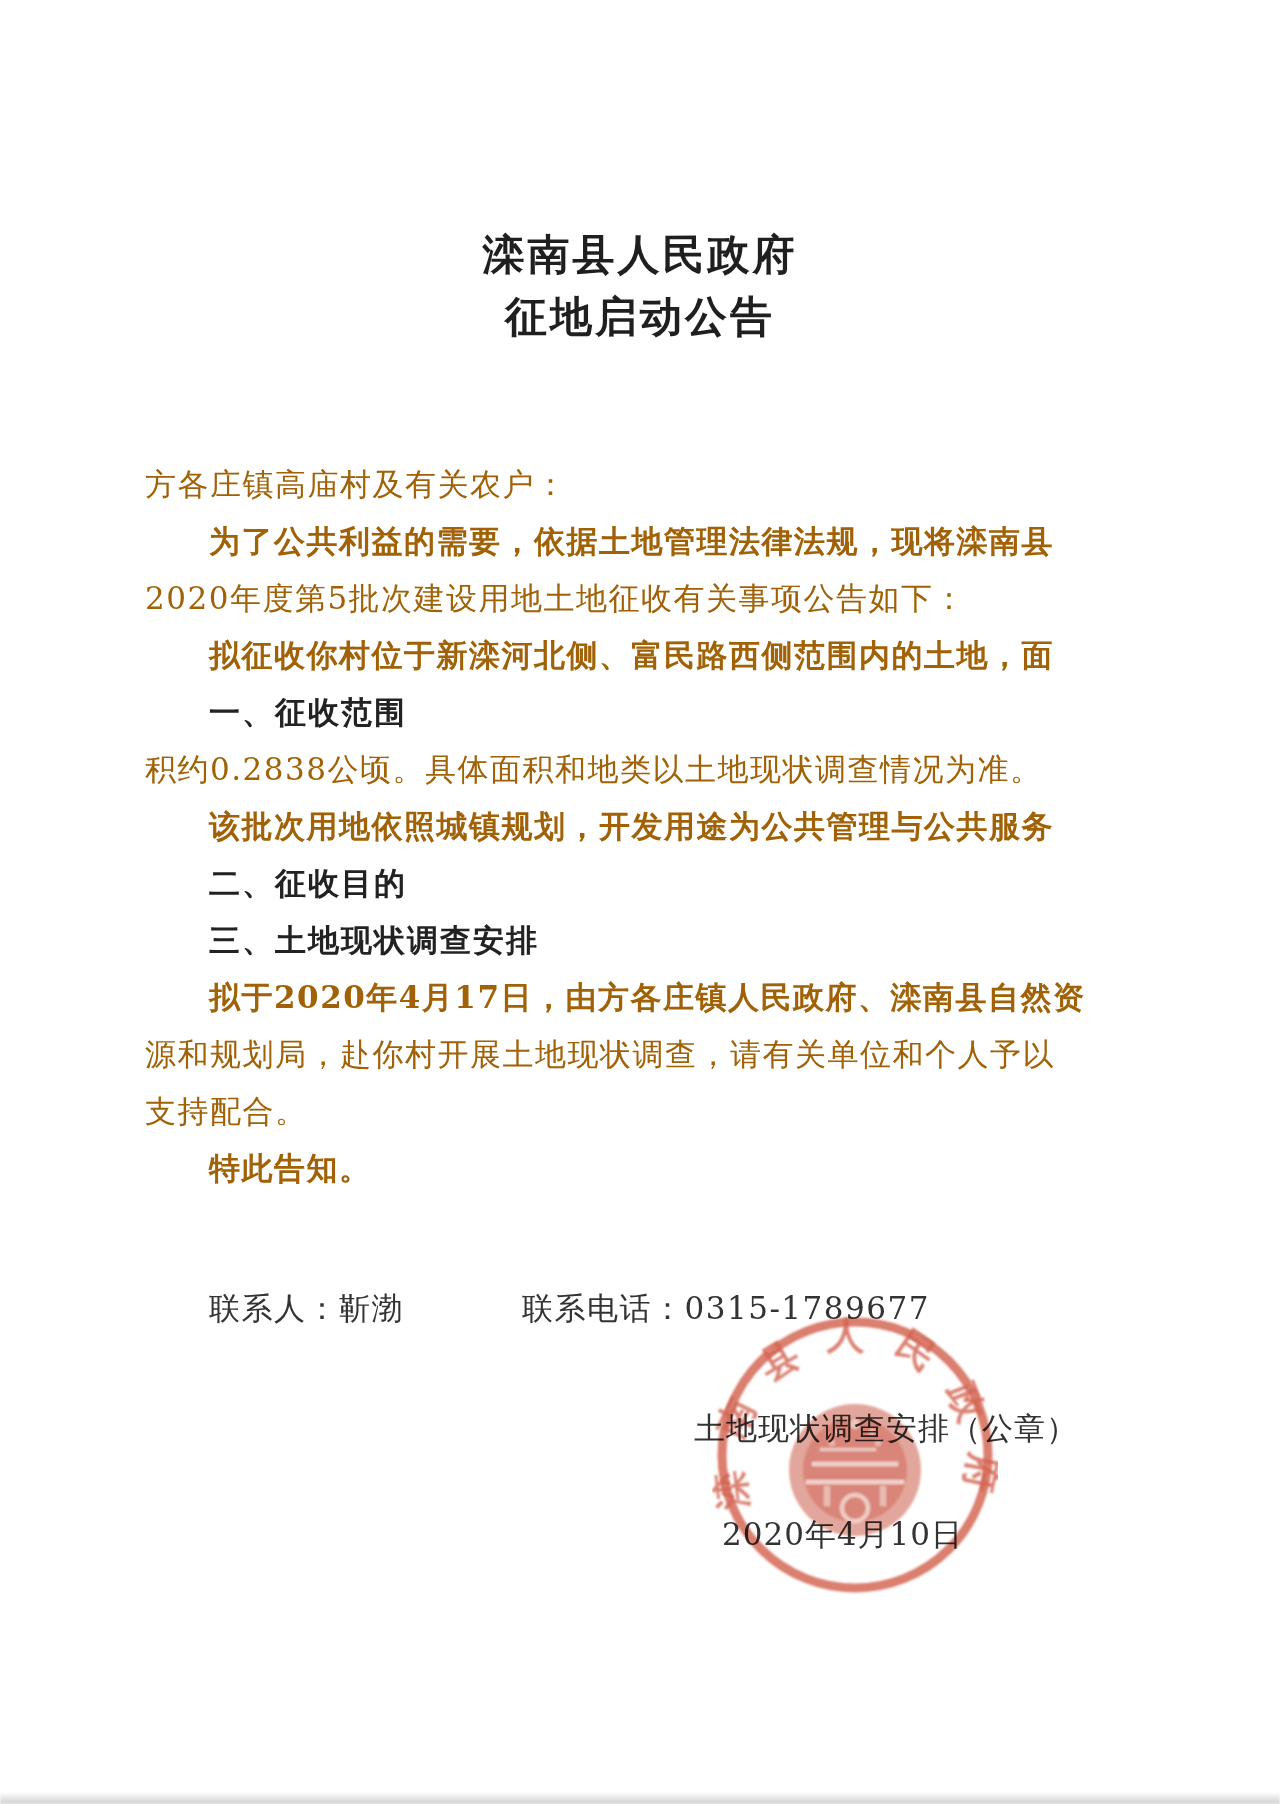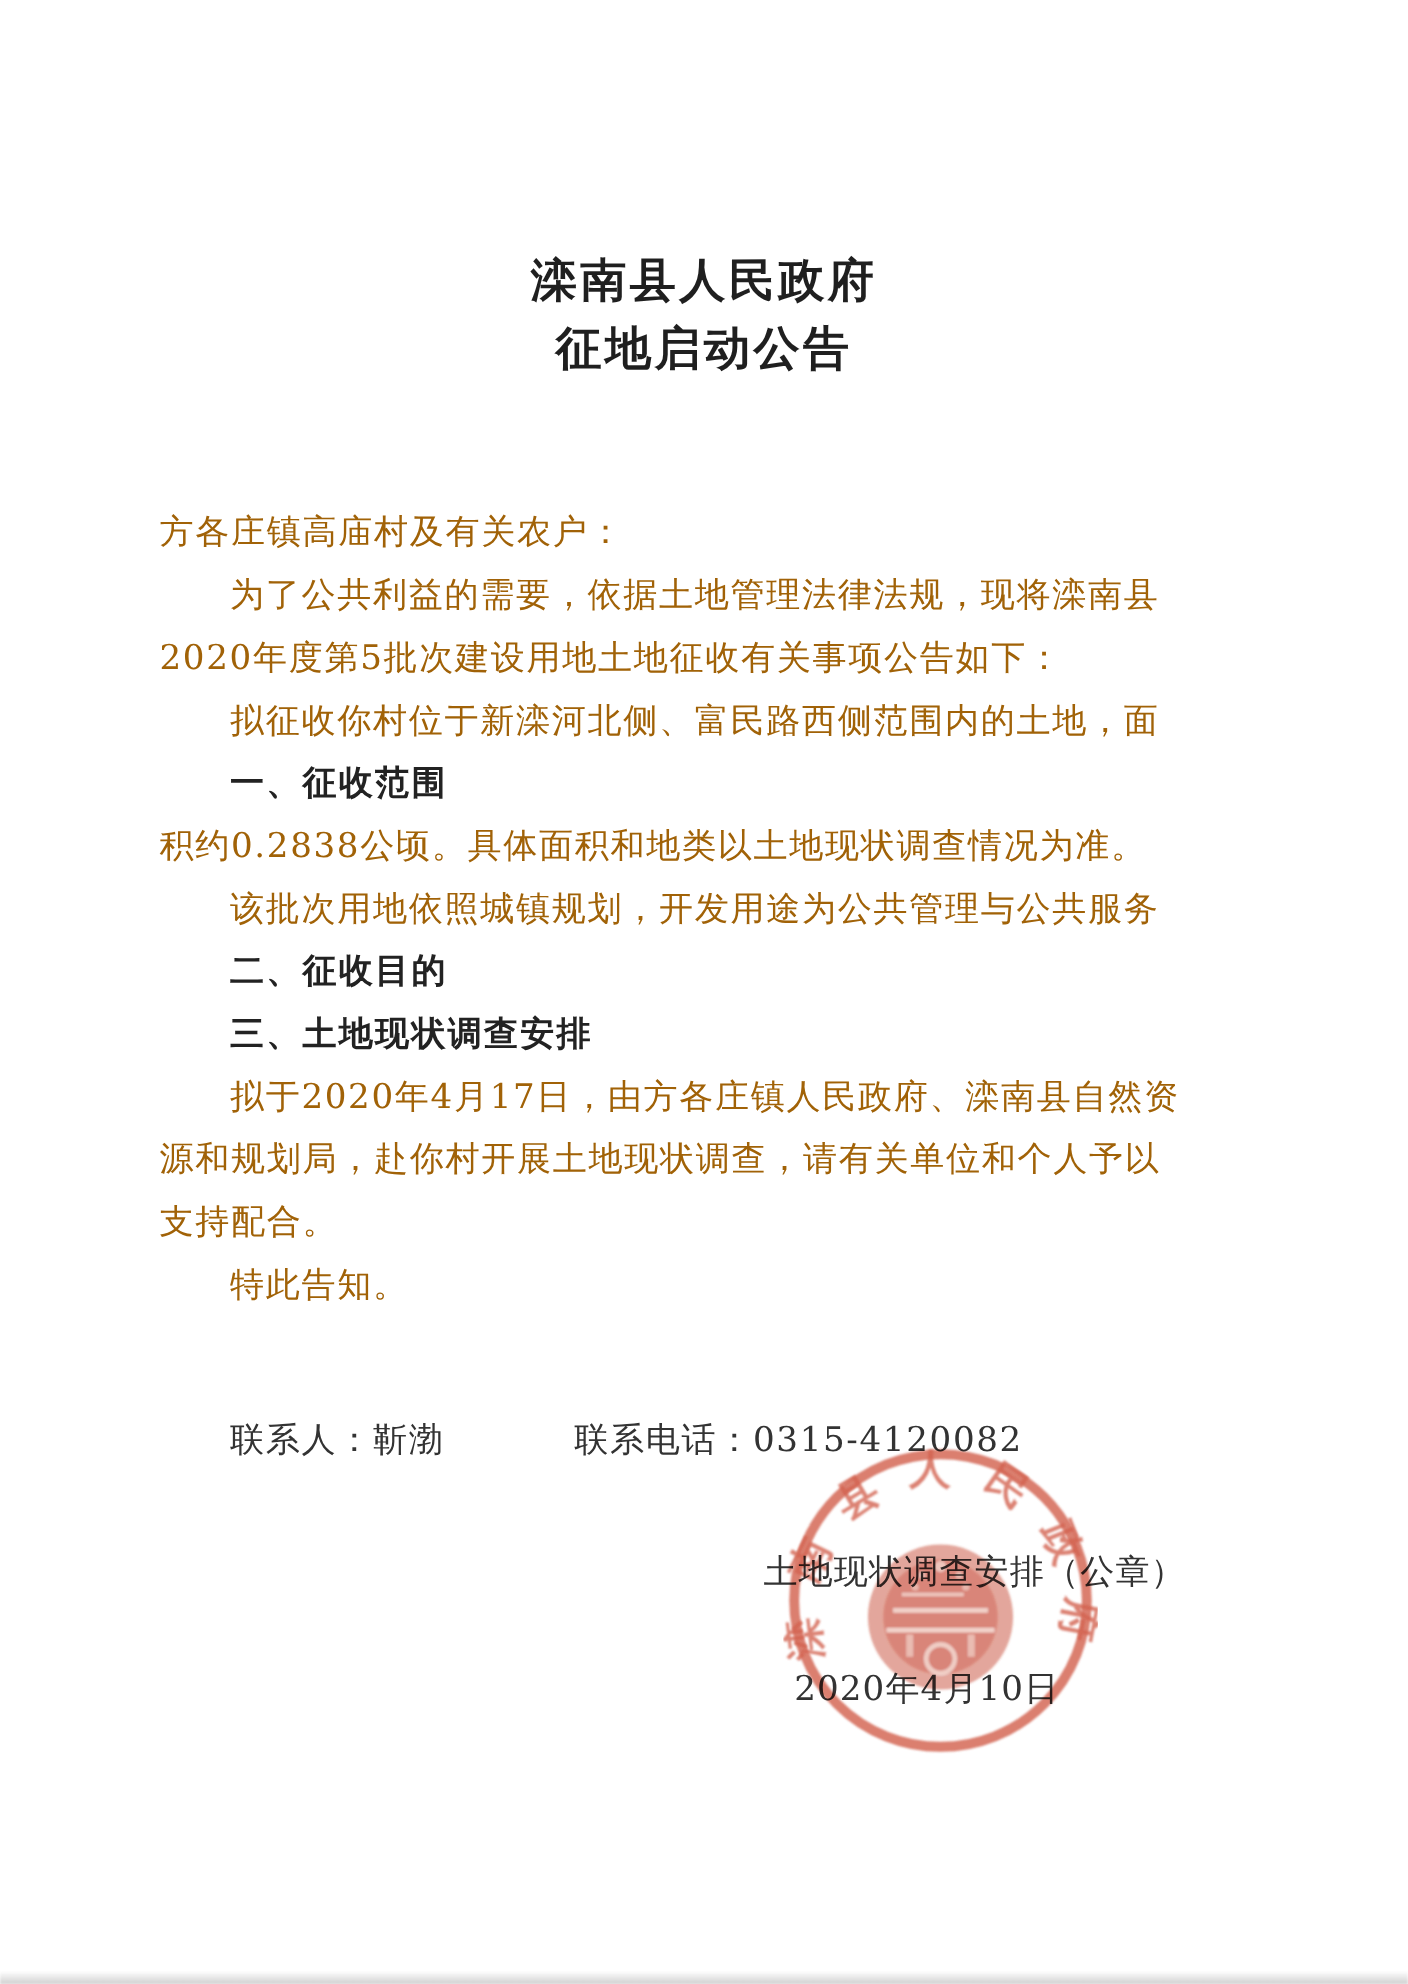--- a/index.html
+++ b/index.html
@@ -34,21 +34,21 @@
     top: 420px; left: 145px; width: 872px;
   }
   .line {
     font-size: 31px;
     line-height: 57px;
     height: 57px;
     letter-spacing: 1.5px;
     white-space: nowrap;
     color: #a16207;
   }
-  .line.indent { padding-left: 64px; }
+  .line.indent { padding-left: 64px; font-weight: bold; }
   .line.heading {
     font-family: "DejaVu Sans", sans-serif;
     font-weight: 700;
     color: #222222;
     letter-spacing: 2px;
   }
 
   
   .contact-row {
     position: absolute;
@@ -121,21 +121,21 @@
     <div class="line indent">该批次用地依照城镇规划，开发用途为公共管理与公共服务</div>
     <div class="line indent heading">二、征收目的</div>
     <div class="line indent heading">三、土地现状调查安排</div>
     <div class="line indent">拟于2020年4月17日，由方各庄镇人民政府、滦南县自然资</div>
     <div class="line">源和规划局，赴你村开展土地现状调查，请有关单位和个人予以</div>
     <div class="line">支持配合。</div>
     <div class="line indent">特此告知。</div>
   </div>
 
   <div class="contact-row">
-    <span>联系人：</span><span>靳渤</span><span class="contact-gap"></span><span>联系电话：</span><span>0315-4120082</span>
+    <span>联系人：</span><span>靳渤</span><span class="contact-gap"></span><span>联系电话：</span><span>0315-1789677</span>
   </div>
 
   <div class="signature-line">土地现状调查安排（公章）</div>
   <div class="date-line">2020年4月10日</div>
 
   <div class="seal">
     <svg width="286" height="286" viewBox="0 0 286 286">
       <defs>
         <path id="sealArc" d="M 40 196 A 113 113 0 1 1 246 196" fill="none"></path>
         <filter id="inkBlur">

